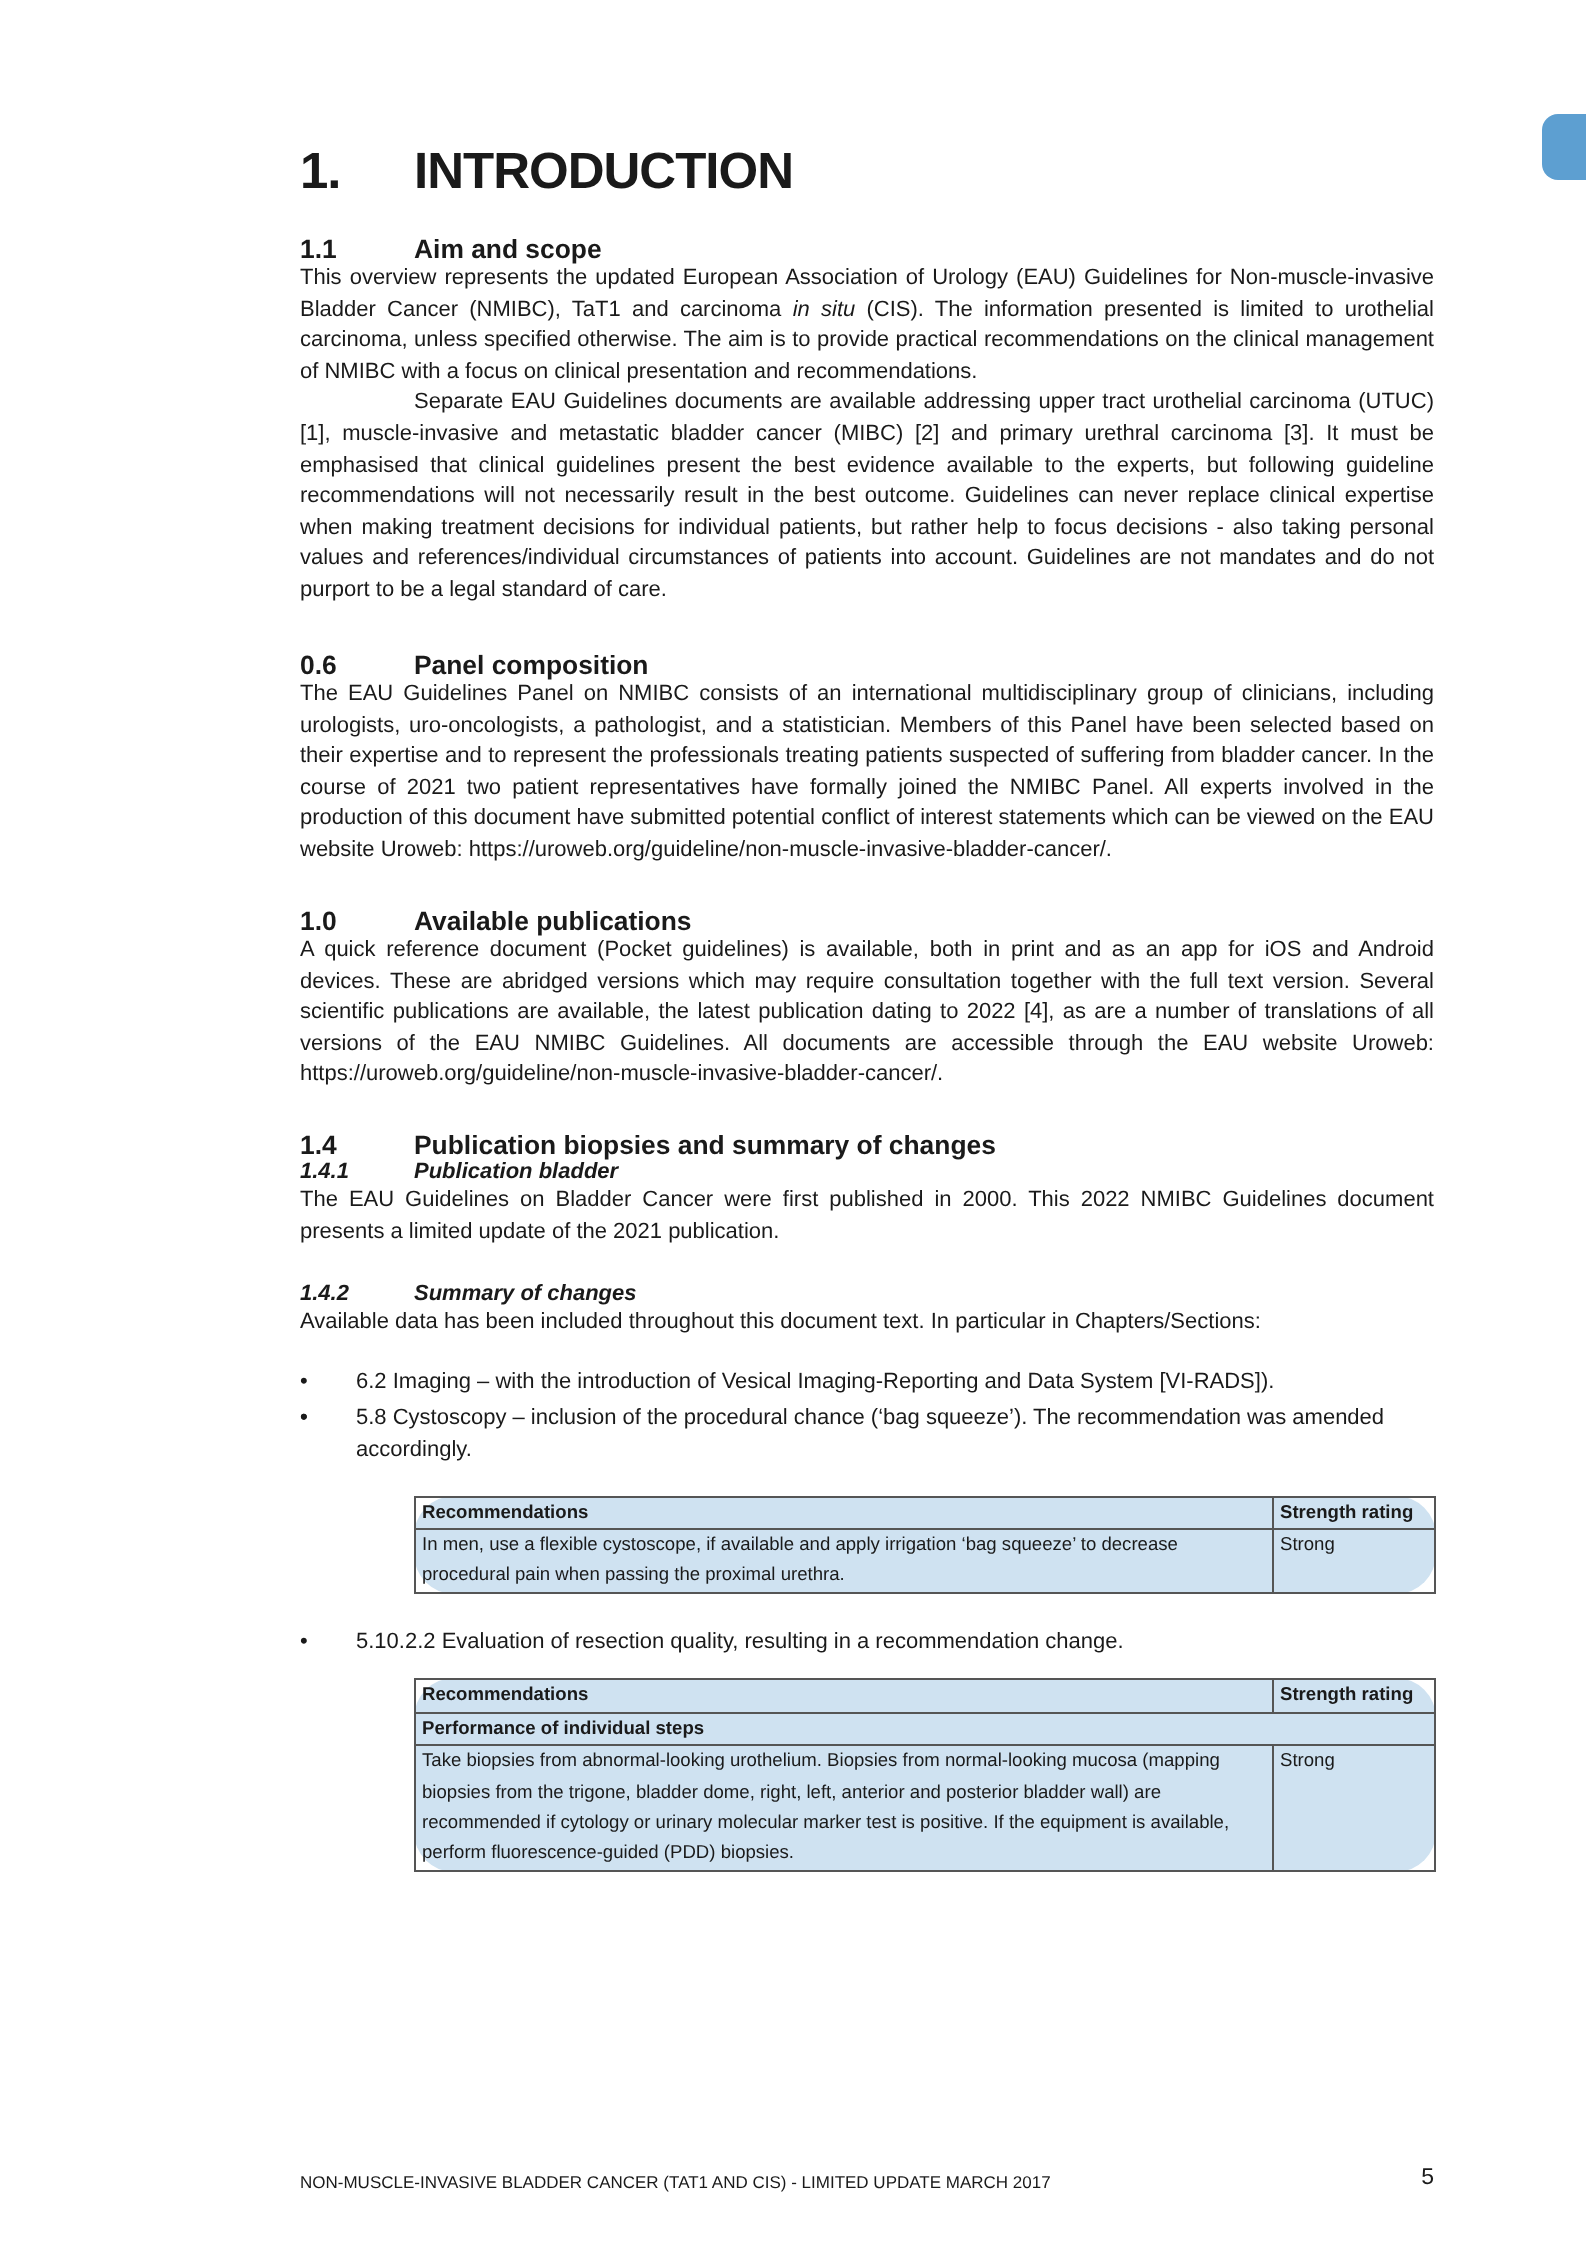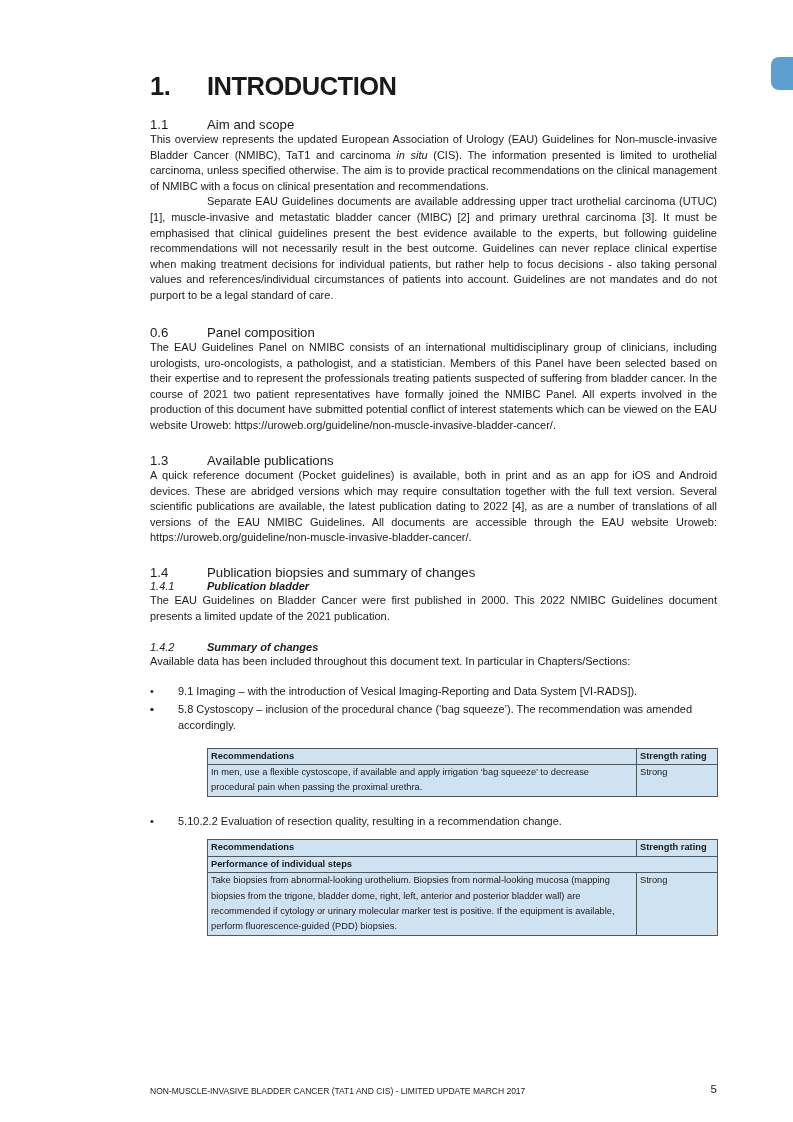--- a/index.html
+++ b/index.html
@@ -5,31 +5,31 @@
   html, body { margin: 0; padding: 0; background: #ffffff; }
   body { width: 793px; height: 1122px; position: relative; overflow: hidden;
          font-family: "Liberation Sans", sans-serif; color: #1a1a1a; }
   .page { position: absolute; left: 150px; top: 0; width: 567px; }
   .tab { position: absolute; left: 771px; top: 57px; width: 30px; height: 33px;
          background: #5d9fd1; border-radius: 8px 0 0 8px; }
   h1 { position: absolute; top: 72px; left: 0; margin: 0; font-size: 25.5px; font-weight: bold;
        letter-spacing: -0.5px; }
   h1 .num { display: inline-block; width: 57px; }
   .sec { position: absolute; left: 0; width: 567px; }
-  h2 { margin: 0; font-size: 13.2px; font-weight: normal; line-height: 15px; }
+  h2 { margin: 0; font-size: 13.2px; font-weight: bold; line-height: 15px; }
   h2 .num { display: inline-block; width: 57px; }
   h3 { margin: 0; font-size: 11px; font-weight: bold; font-style: italic; line-height: 13px; }
-  h3 .num { display: inline-block; width: 57px; font-weight: normal; }
+  h3 .num { display: inline-block; width: 57px; font-weight: bold; }
   p { margin: 0; font-size: 11px; line-height: 15.6px; text-align: justify; }
   p.indent { text-indent: 57px; }
   a { color: #1a1a1a; }
   ul { list-style: none; margin: 0; padding: 0; }
   ul li { position: relative; padding-left: 28px; font-size: 11px; line-height: 15.6px; margin-bottom: 3px; }
   ul li .bullet { position: absolute; left: 0; top: 0; }
-  table { border-collapse: collapse; background: #cfe2f1; font-size: 9.3px; line-height: 15.4px; }
+  table { border-collapse: collapse; background: #cfe2f1; font-size: 9.3px; line-height: 15.4px; border-radius: 20px; }
   table td, table th { border: 1px solid #555; padding: 0 3px; vertical-align: top; text-align: left; }
   table th { font-weight: bold; }
   .footer { position: absolute; top: 1086px; left: 0; width: 567px; font-size: 8.5px; }
   .footer .pg { position: absolute; right: 0; top: -3px; font-size: 11.5px; }
 </style>
 </head>
 <body>
 
 <div class="tab"></div>
 
@@ -44,34 +44,34 @@
     <p><span>This overview represents the updated European Association of Urology (EAU) Guidelines for Non-muscle-invasive Bladder Cancer (NMIBC), TaT1 and carcinoma </span><i>in situ</i><span> (CIS). The information presented is limited to urothelial carcinoma, unless specified otherwise. The aim is to provide practical recommendations on the clinical management of NMIBC with a focus on clinical presentation and recommendations.</span></p>
     <p class="indent">Separate EAU Guidelines documents are available addressing upper tract urothelial carcinoma (UTUC) [1], muscle-invasive and metastatic bladder cancer (MIBC) [2] and primary urethral carcinoma [3]. It must be emphasised that clinical guidelines present the best evidence available to the experts, but following guideline recommendations will not necessarily result in the best outcome. Guidelines can never replace clinical expertise when making treatment decisions for individual patients, but rather help to focus decisions - also taking personal values and references/individual circumstances of patients into account. Guidelines are not mandates and do not purport to be a legal standard of care.</p>
   </div>
 
   <div class="sec" style="top:325px;">
     <h2><span class="num">0.6</span><span>Panel composition</span></h2>
     <p><span>The EAU Guidelines Panel on NMIBC consists of an international multidisciplinary group of clinicians, including urologists, uro-oncologists, a pathologist, and a statistician. Members of this Panel have been selected based on their expertise and to represent the professionals treating patients suspected of suffering from bladder cancer. In the course of 2021 two patient representatives have formally joined the NMIBC Panel. All experts involved in the production of this document have submitted potential conflict of interest statements which can be viewed on the EAU website Uroweb: </span><a>https://uroweb.org/guideline/non-muscle-invasive-bladder-cancer/.</a></p>
   </div>
 
   <div class="sec" style="top:453px;">
-    <h2><span class="num">1.3</span><span>Available publications</span></h2>
+    <h2><span class="num">1.0</span><span>Available publications</span></h2>
     <p><span>A quick reference document (Pocket guidelines) is available, both in print and as an app for iOS and Android devices. These are abridged versions which may require consultation together with the full text version. Several scientific publications are available, the latest publication dating to 2022 [4], as are a number of translations of all versions of the EAU NMIBC Guidelines. All documents are accessible through the EAU website Uroweb: </span><a>https://uroweb.org/guideline/non-muscle-invasive-bladder-cancer/.</a></p>
   </div>
 
   <div class="sec" style="top:565px;">
     <h2><span class="num">1.4</span><span>Publication biopsies and summary of changes</span></h2>
     <h3><span class="num">1.4.1</span><span>Publication bladder</span></h3>
     <p>The EAU Guidelines on Bladder Cancer were first published in 2000. This 2022 NMIBC Guidelines document presents a limited update of the 2021 publication.</p>
 
     <h3 style="margin-top:17px;"><span class="num">1.4.2</span><span>Summary of changes</span></h3>
     <p>Available data has been included throughout this document text. In particular in Chapters/Sections:</p>
 
     <ul style="margin-top:14px;">
-      <li><span class="bullet">•</span><span>9.1 Imaging – with the introduction of Vesical Imaging-Reporting and Data System [VI-RADS]).</span></li>
+      <li><span class="bullet">•</span><span>6.2 Imaging – with the introduction of Vesical Imaging-Reporting and Data System [VI-RADS]).</span></li>
       <li><span class="bullet">•</span></li>
       <li><span class="bullet">•</span><span>5.8 Cystoscopy – inclusion of the procedural chance (‘bag squeeze’). The recommendation was amended accordingly.</span></li>
     </ul>
 
     <table style="margin:14px 0 0 57px; width:511px;">
       <tbody>
           <tr>
         <th>Recommendations</th>
         <th style="width:74px;">Strength rating</th>
       </tr>

